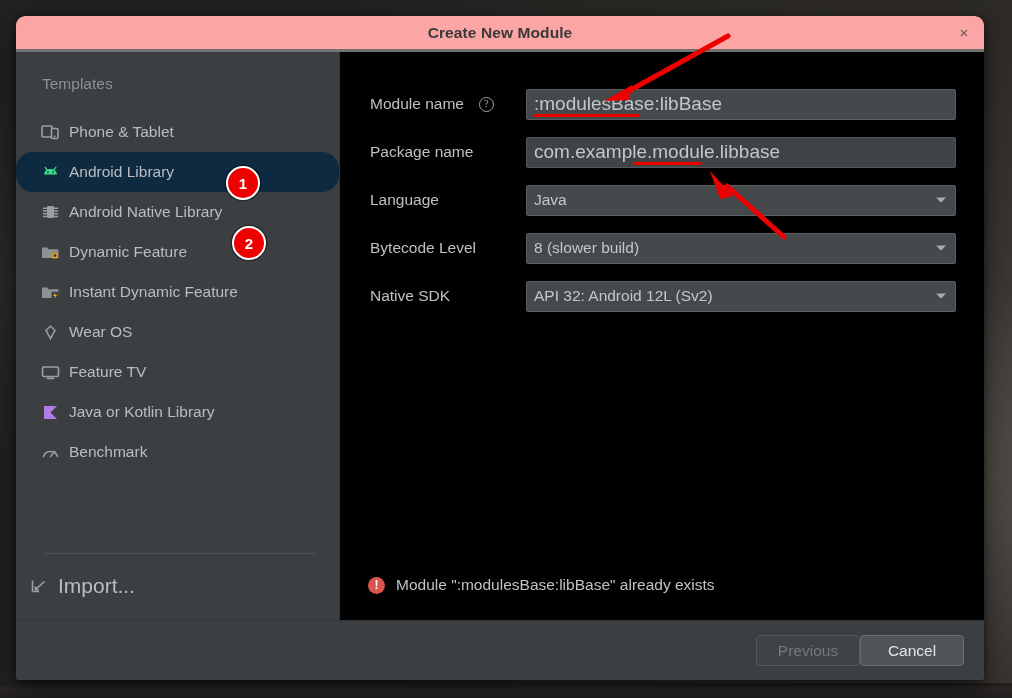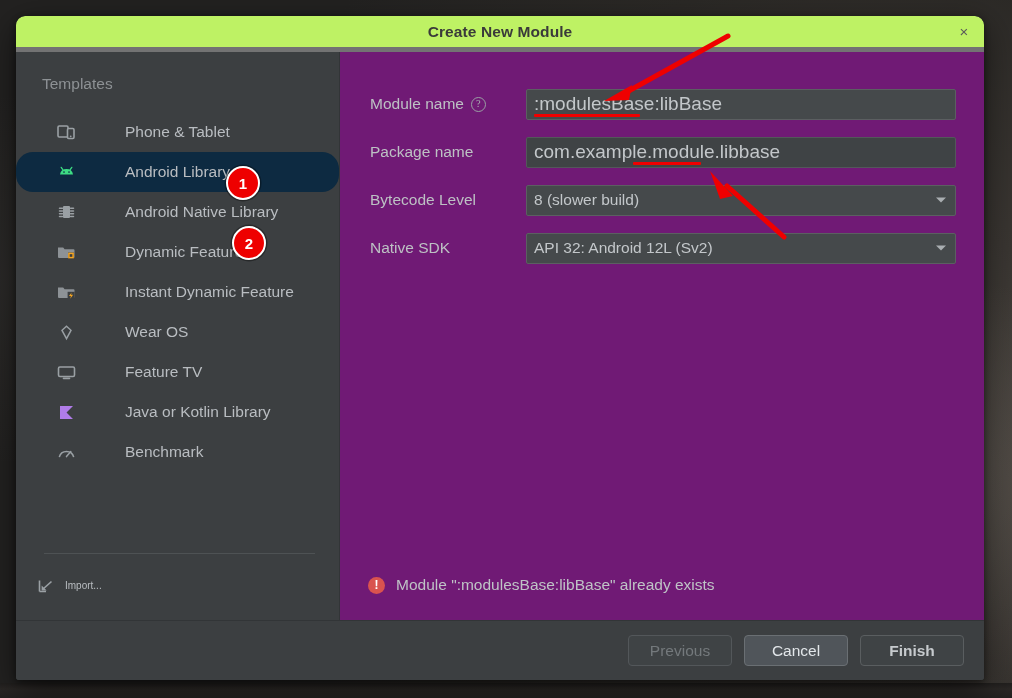--- a/index.html
+++ b/index.html
@@ -48,26 +48,26 @@
     overflow: hidden;
     display: flex;
     flex-direction: column;
   }
 
   
   #titlebar {
     position: relative;
     height: 36px;
     min-height: 36px;
-    background: #bef264;
+    background: #fca5a5;
     border-radius: 9px 9px 0 0;
     display: flex;
     align-items: center;
     justify-content: center;
-    border-bottom: 5px solid #737373;
+    border-bottom: 3px solid #737373;
   }
   #titlebar-title {
     font-size: 15.5px;
     font-weight: bold;
     color: #3a3a3a;
     letter-spacing: .1px;
   }
   #titlebar-close {
     position: absolute;
     right: 8px;
@@ -80,21 +80,21 @@
     line-height: 1;
     cursor: pointer;
     border-radius: 3px;
   }
 
   
   #dialog-body {
     flex: 1;
     display: flex;
     min-height: 0;
-    background: #701a75;
+    background: #000000;
   }
 
   
   #sidebar {
     width: 324px;
     min-width: 324px;
     background: #3c3f41;
     border-right: 1px solid #323537;
     padding-top: 22px;
     position: relative;
@@ -108,26 +108,25 @@
     height: 34px;
     line-height: 20px;
   }
   #template-list { margin-top: 4px; }
 
   .tpl-row {
     position: relative;
     height: 40px;
     display: flex;
     align-items: center;
-    padding-left: 40px;
+    padding-left: 24px;
     color: #b9bdc1;
     font-size: 15.5px;
     cursor: default;
     white-space: nowrap;
-    gap: 40px;
   }
   .tpl-row.selected {
     background: #0d2a41;
     border-radius: 17px;
   }
   .tpl-icon {
     width: 20px;
     min-width: 20px;
     height: 20px;
     margin-right: 9px;
@@ -140,23 +139,23 @@
   #sidebar-spacer { flex: 1; }
   #sidebar-divider {
     height: 1px;
     background: #4e5254;
     margin: 10px 24px 12px 28px;
   }
   #import-row {
     height: 40px;
     display: flex;
     align-items: center;
-    padding-left: 20px;
+    padding-left: 13px;
     color: #b9bdc1;
-    font-size: 10px;
+    font-size: 21px;
     margin-bottom: 14px;
     cursor: default;
   }
 
   
   .badge {
     position: absolute;
     width: 34px; height: 34px;
     border-radius: 50%;
     background: #ee0000;
@@ -189,21 +188,21 @@
     align-items: center;
     height: 48px;
   }
   .field-label {
     width: 158px;
     min-width: 158px;
     color: #bdc1c4;
     font-size: 15.5px;
     display: flex;
     align-items: center;
-    gap: 7px;
+    gap: 15px;
     padding-left: 2px;
   }
   .help-icon {
     width: 15px; height: 15px;
     border: 1.3px solid #9aa0a4;
     border-radius: 50%;
     color: #aab0b4;
     font-size: 10.5px;
     line-height: 1;
     display: flex;
@@ -294,21 +293,20 @@
 
   
   #footer {
     height: 60px;
     min-height: 60px;
     border-top: 1px solid #323537;
     background: #3c3f41;
     display: flex;
     align-items: center;
     justify-content: flex-end;
-    gap: 12px;
     padding-right: 20px;
   }
   .btn {
     height: 31px;
     min-width: 104px;
     padding: 0 14px;
     border-radius: 4px;
     border: 1px solid #5a5e60;
     background: #3f4345;
     color: #c6cacd;
@@ -495,20 +493,31 @@
           <div class="field-row">
             <div class="field-label">
               <span>Package name</span>
             </div>
             <div class="field-control">
               <input class="text-input dim" type="text" value="com.example.module.libbase" style="">
               <div class="red-underline" id="ul-package"></div>
             </div>
           </div>
 
+          <div class="field-row">
+            <div class="field-label">
+              <span>Language</span>
+            </div>
+            <div class="field-control">
+              <div class="combo">
+                <span>Java</span>
+                <span class="combo-arrow"></span>
+              </div>
+            </div>
+          </div>
 
           <div class="field-row">
             <div class="field-label">
               <span>Bytecode Level</span>
             </div>
             <div class="field-control">
               <div class="combo">
                 <span>8 (slower build)</span>
                 <span class="combo-arrow"></span>
               </div>
@@ -533,21 +542,20 @@
           <span id="error-icon">!</span>
           <span id="error-text">Module ":modulesBase:libBase" already exists</span>
         </div>
       </div>
 
     </div>
 
     <div id="footer">
       <div class="btn disabled">Previous</div>
       <div class="btn focused">Cancel</div>
-      <div class="btn bold">Finish</div>
     </div>
 
   </div>
 
   <svg id="arrows">
     <g>
       <line x1="728" y1="36" x2="625" y2="93" stroke="#ef0000" stroke-width="5" stroke-linecap="round"></line>
       <path d="M604 101 L632 85 L629 100 Z" fill="#ef0000"></path>
     </g>
     <g>

